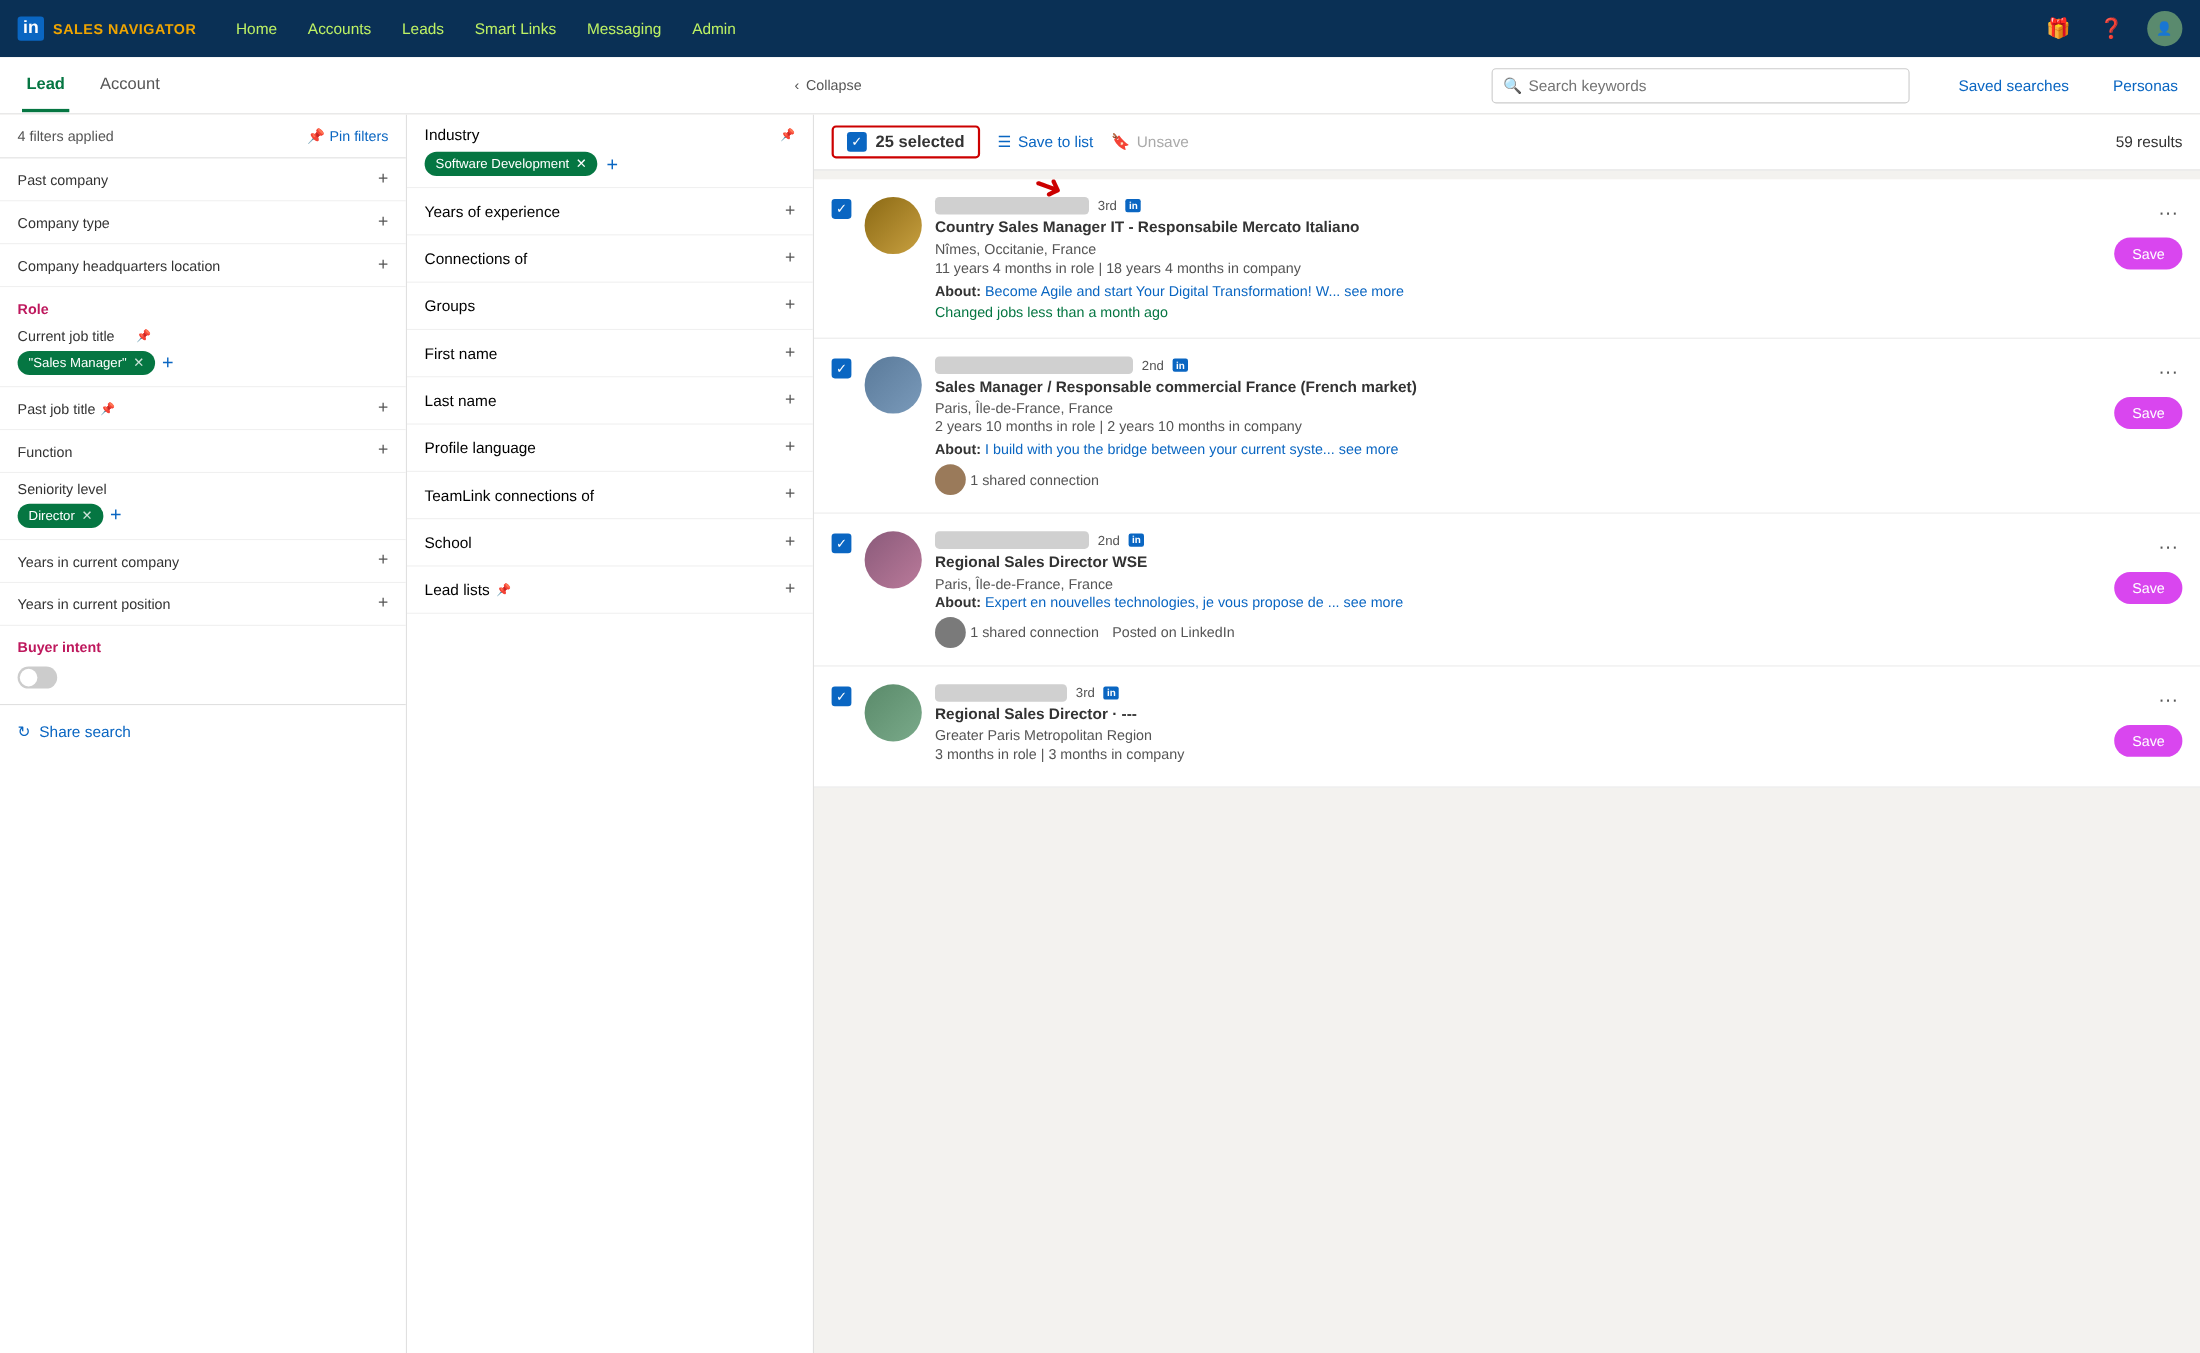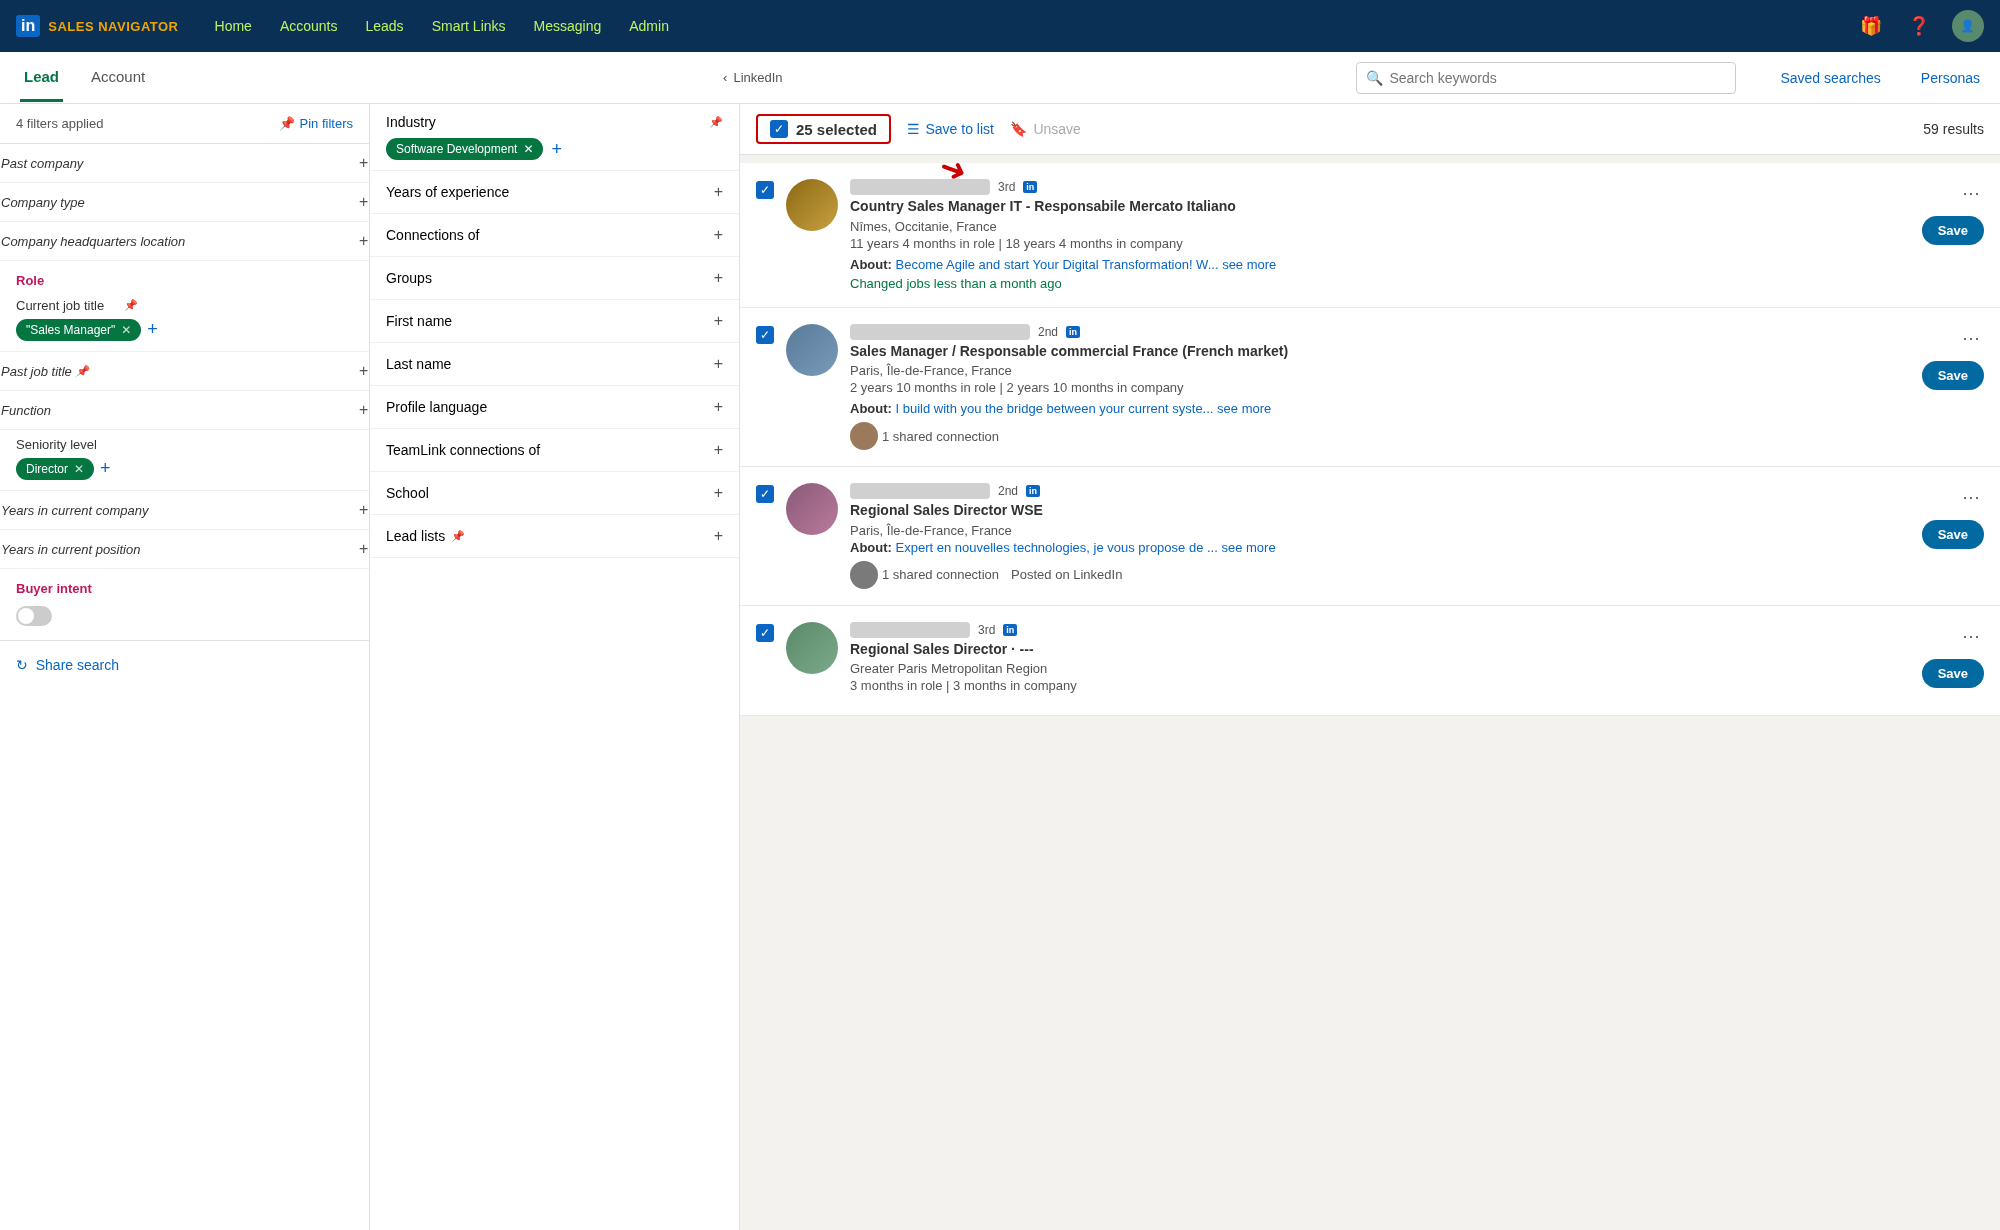--- a/index.html
+++ b/index.html
@@ -135,24 +135,23 @@
     .filter-group-label {
       padding: 12px 16px 4px;
       font-size: 13px;
       font-weight: 600;
       color: #be185d;
     }
     .filter-item {
       display: flex;
       align-items: center;
       justify-content: space-between;
-      padding: 10px 1px;
+      padding: 10px 16px;
       border-bottom: 1px solid #f0f0f0;
       cursor: pointer;
-      font-style: italic;
     }
     .filter-item-label { color: #333; font-size: 13px; }
     .filter-plus { color: #555; font-size: 16px; font-weight: 300; }
     .filter-tag-row {
       padding: 6px 16px 10px;
       display: flex;
       flex-wrap: wrap;
       gap: 6px;
       border-bottom: 1px solid #f0f0f0;
     }
@@ -428,27 +427,27 @@
       gap: 8px;
       flex-shrink: 0;
     }
     .dots-btn {
       color: #555;
       cursor: pointer;
       font-size: 18px;
       padding: 4px;
     }
     .save-btn {
-      background: #0369a1;
+      background: #d946ef;
       color: white;
       border: none;
       padding: 7px 16px;
       border-radius: 20px;
       font-size: 13px;
-      font-weight: 700;
+      font-weight: 400;
       cursor: pointer;
     }
     .mini-avatar {
       width: 28px;
       height: 28px;
       border-radius: 50%;
       background: #888;
       display: inline-block;
     }
     .share-search {
@@ -485,21 +484,21 @@
     <div class="nav-avatar">👤</div>
   </div>
 </nav>
 
 <div class="search-tabs">
   <span class="tab-item active">Lead</span>
   <span class="tab-item">Account</span>
   <div class="tab-divider"></div>
   <div class="collapse-btn">
     <span>‹</span>
-    <span>LinkedIn</span>
+    <span>Collapse</span>
   </div>
   <div style="flex:1"></div>
 
   <div class="search-input-wrap">
     <span class="search-icon-inside">🔍</span>
     <input class="search-input" type="text" placeholder="Search keywords" style="">
   </div>
   <span class="toolbar-link" style="margin-left:20px;">Saved searches</span>
   <span class="toolbar-link" style="margin-left:16px;">Personas</span>
 </div>

